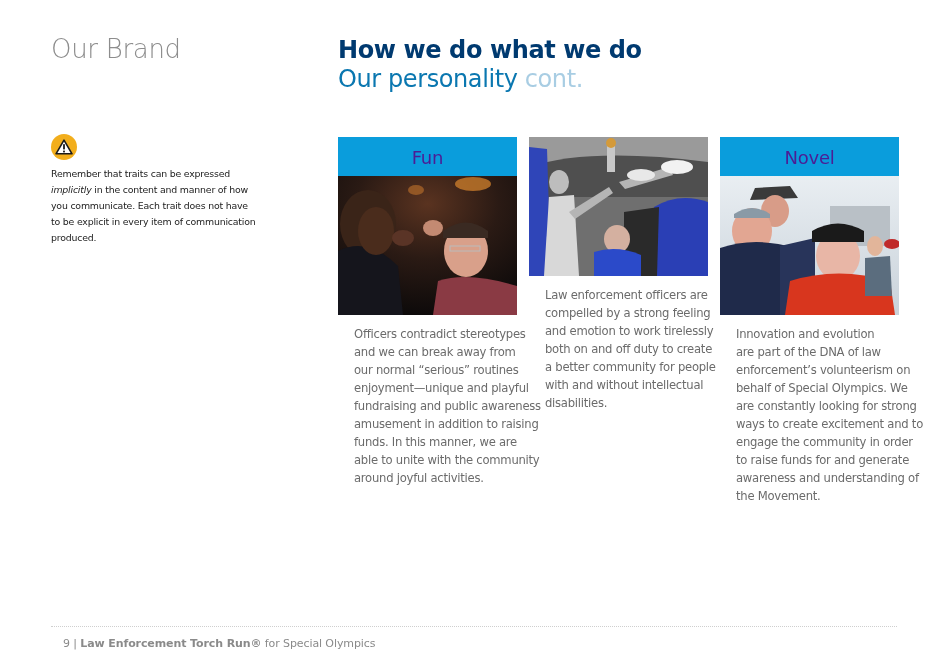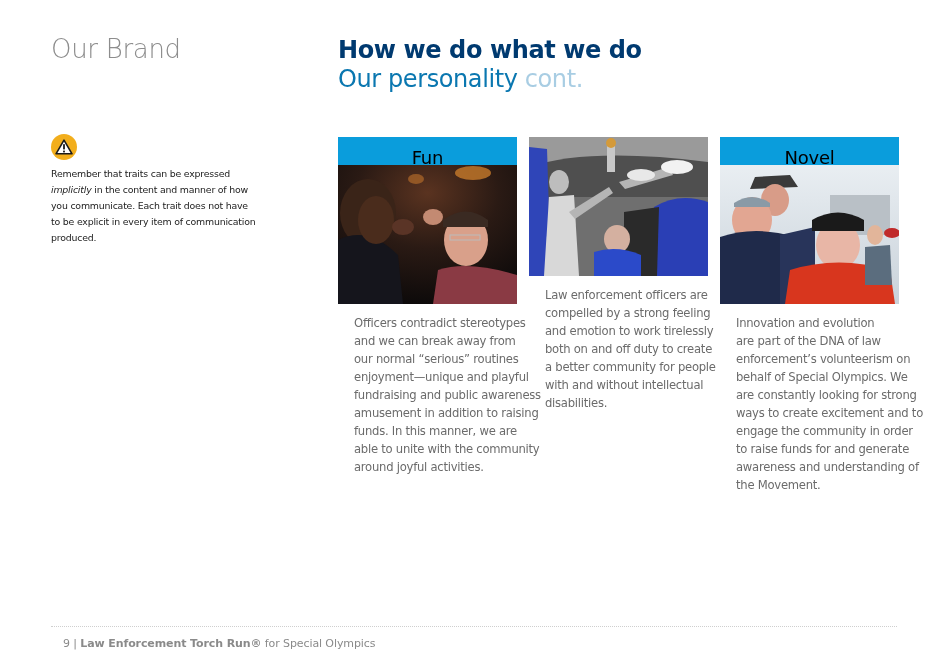--- a/index.html
+++ b/index.html
@@ -29,21 +29,21 @@
   .note-text { font-size: 9.4px; line-height: 16px; color: #222; letter-spacing: -0.2px; }
   .note-text em { font-style: italic; }
 
   .col {
     position: absolute; top: 137px; width: 179px;
   }
   .col-1 { left: 338px; }
   .col-2 { left: 529px; }
   .col-3 { left: 720px; }
   .col-header {
-    height: 28px; background: #0a9ddc; color: #000000; text-align: center;
+    height: 39px; background: #0a9ddc; color: #4c1d95; text-align: center;
     font-size: 18px; line-height: 41px; letter-spacing: -0.2px;
   }
   .photo { width: 179px; height: 139px; position: relative; overflow: hidden; }
   .photo svg { display: block; width: 100%; height: 100%; }
   .col-text {
     margin-top: 10px; font-size: 11.6px; line-height: 18px; color: #6b6b6b;
     letter-spacing: -0.25px; white-space: nowrap;
   }
   .col-text span { display: block; margin-left: 16px; }
 

